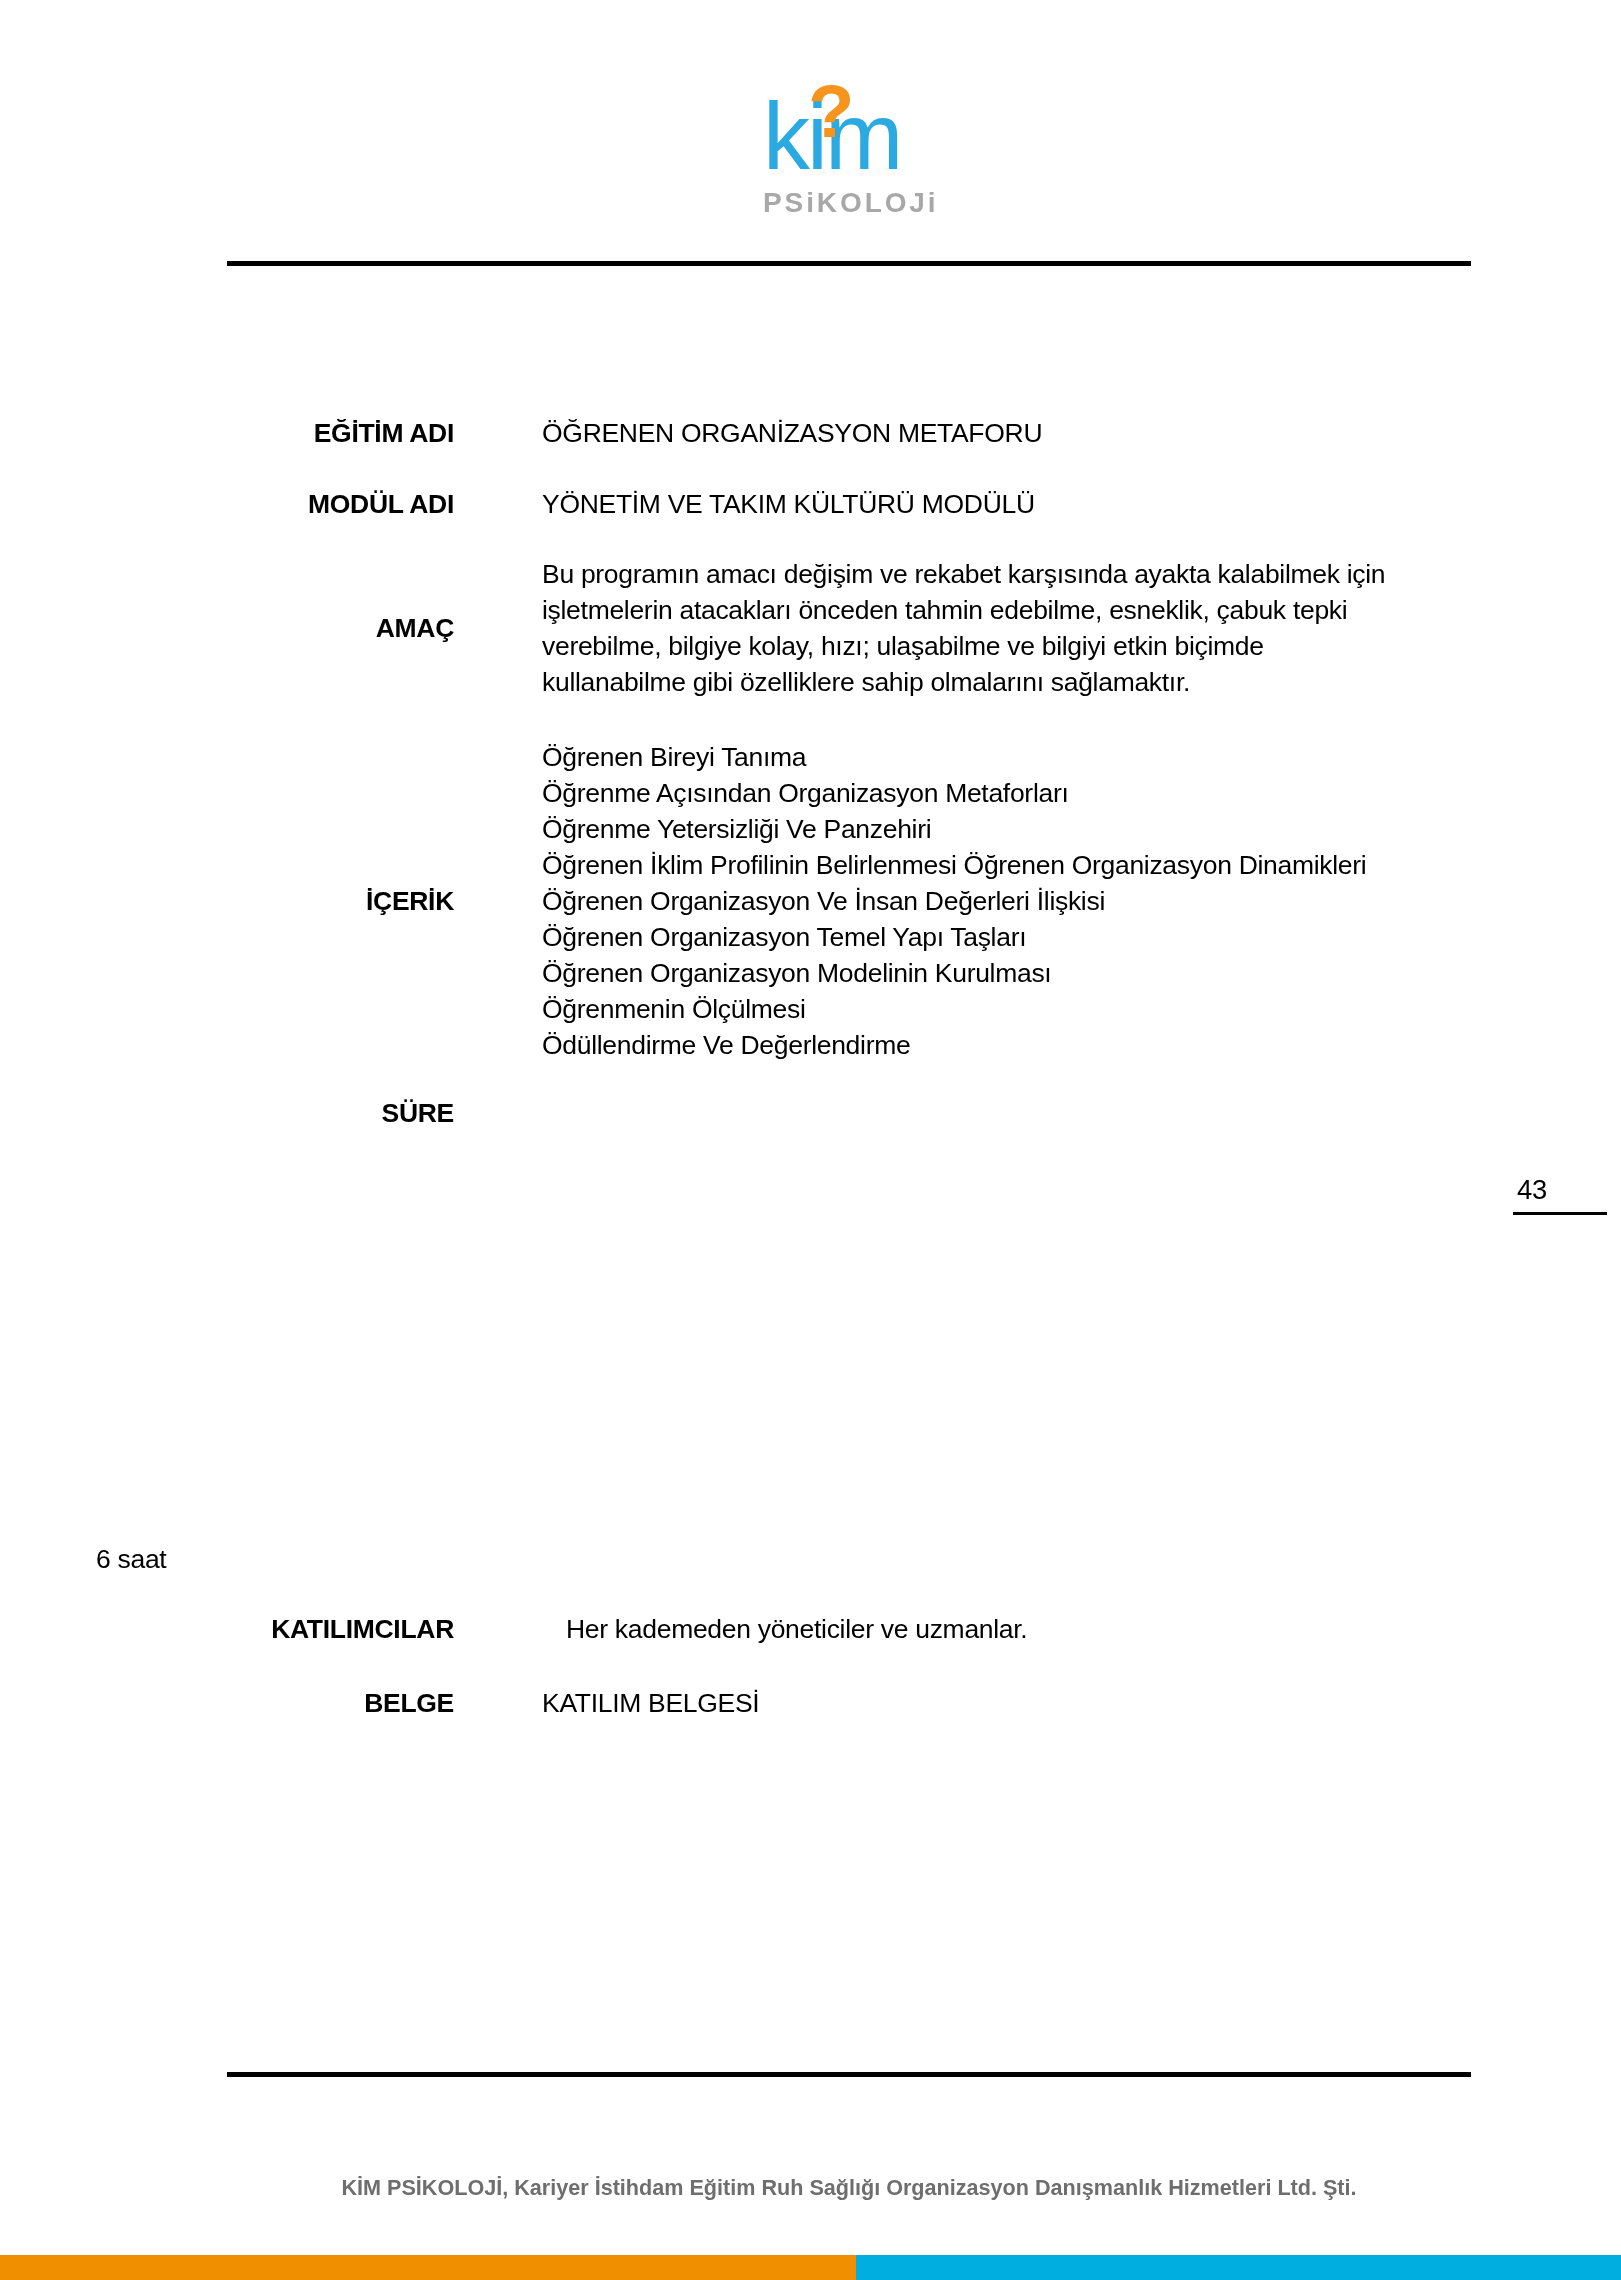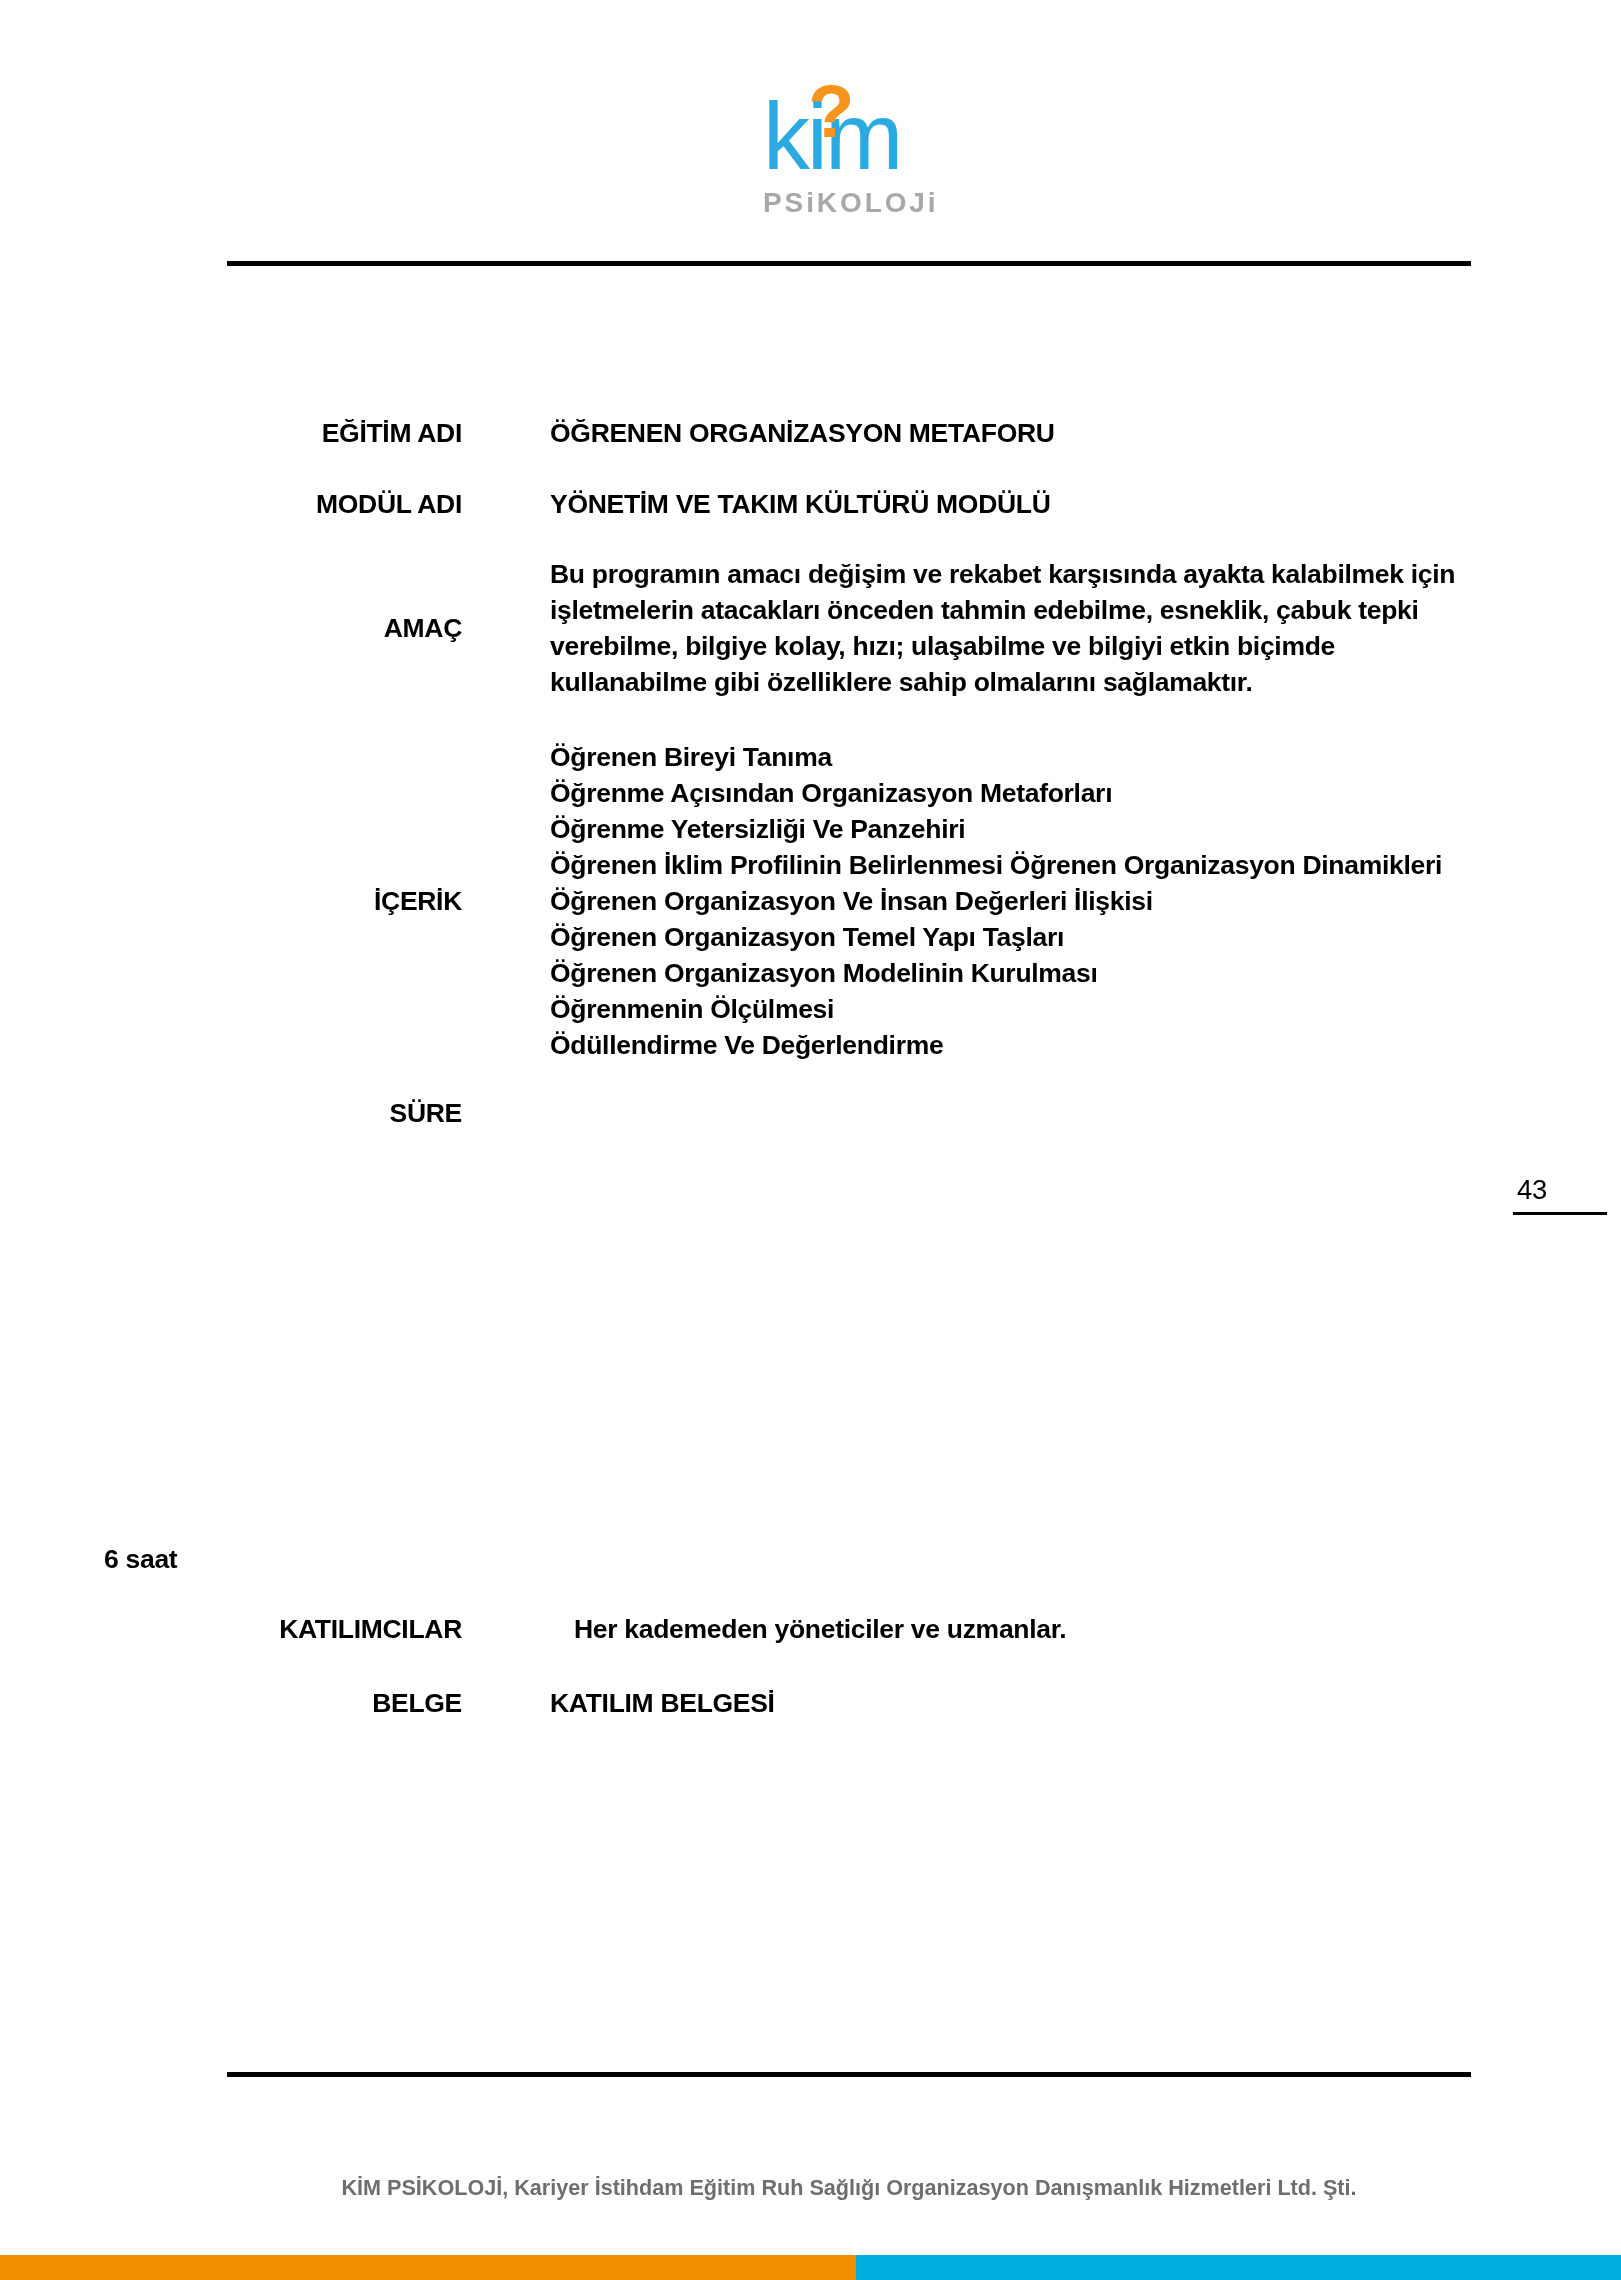--- a/index.html
+++ b/index.html
@@ -30,32 +30,31 @@
   .rule-top    { left:227px; top:261px;  width:1244px; height:4.9px; }
   .rule-footer { left:227px; top:2072px; width:1244px; height:4.9px; }
 
   
   .egitim-no {
     position:absolute; top:340px; left:0; width:1470px; text-align:right;
     font-size:28px; line-height:31px;
   }
 
   
-  .fields { position:absolute; left:16px; top:415px; width:1470px; }
+  .fields { position:absolute; left:8px; top:415px; width:1470px; }
   .field-row { display:flex; align-items:flex-start; }
   .field-row.center { align-items:center; }
   .field-label {
     width:446px; flex:0 0 446px; text-align:right;
     font-weight:bold; font-size:26.5px; line-height:36px; letter-spacing:-0.3px;
   }
   .field-value {
     margin-left:88px; flex:1 1 auto;
     font-size:26.5px; line-height:36px; letter-spacing:-0.3px;
     white-space:pre-line;
-    font-weight:bold;
   }
   .mt-modul  { margin-top:35px; }
   .mt-amac   { margin-top:34px; }
   .mt-icerik { margin-top:39px; }
   .mt-sure   { margin-top:32px;flex-direction:column; }
   .mt-katil  { margin-top:34px;gap:24px; }
   .mt-belge  { margin-top:38px; }
 
   
   .page-number {

